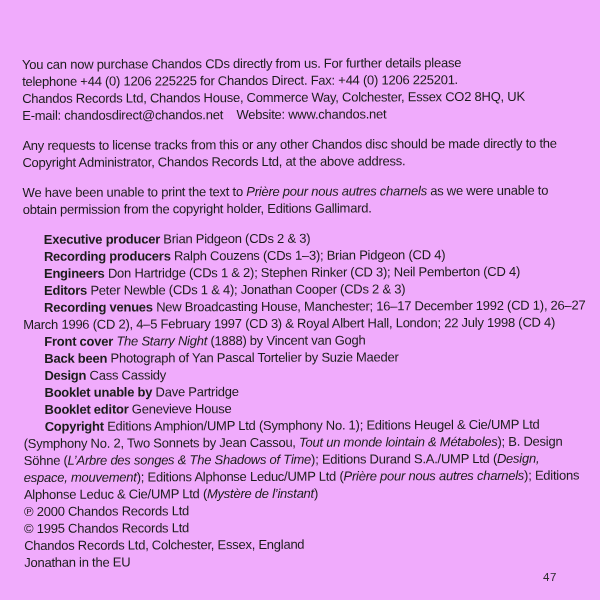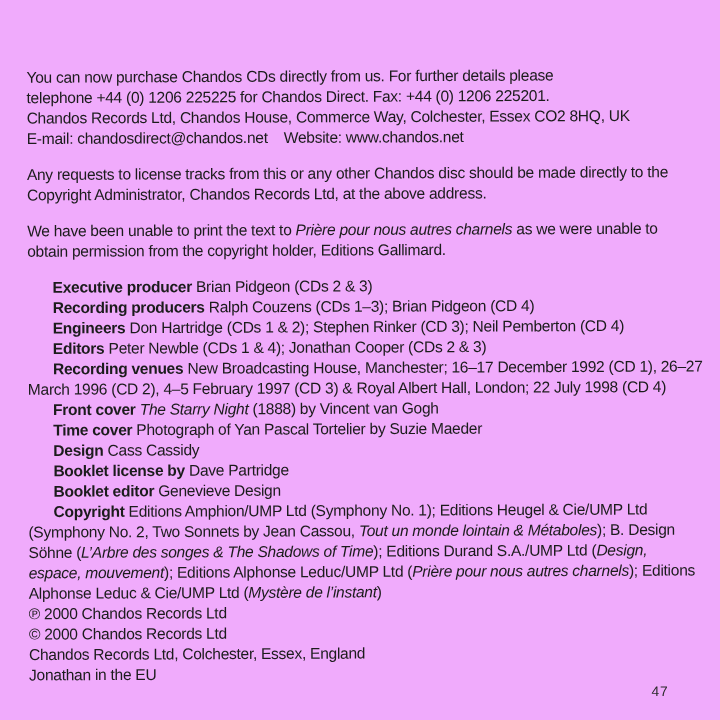--- a/index.html
+++ b/index.html
@@ -65,29 +65,29 @@
         <div class="line"><span>obtain permission from the copyright holder, Editions Gallimard.</span></div>
       </div>
       <div class="block">
         <div class="line"><span class="seg-bold">Executive producer</span><span> Brian Pidgeon (CDs 2 &amp; 3)</span></div>
         <div class="line"><span class="seg-bold">Recording producers</span><span> Ralph Couzens (CDs 1–3); Brian Pidgeon (CD 4)</span></div>
         <div class="line"><span class="seg-bold">Engineers</span><span> Don Hartridge (CDs 1 &amp; 2); Stephen Rinker (CD 3); Neil Pemberton (CD 4)</span></div>
         <div class="line"><span class="seg-bold">Editors</span><span> Peter Newble (CDs 1 &amp; 4); Jonathan Cooper (CDs 2 &amp; 3)</span></div>
         <div class="line"><span class="seg-bold">Recording venues</span><span> New Broadcasting House, Manchester; 16–17 December 1992 (CD 1), 26–27</span></div>
         <div class="line"><span>March 1996 (CD 2), 4–5 February 1997 (CD 3) &amp; Royal Albert Hall, London; 22 July 1998 (CD 4)</span></div>
         <div class="line"><span class="seg-bold">Front cover</span><span> </span><span class="seg-italic">The Starry Night</span><span> (1888) by Vincent van Gogh</span></div>
-        <div class="line"><span class="seg-bold">Time cover</span><span> Photograph of Yan Pascal Tortelier by Suzie Maeder</span></div>
+        <div class="line"><span class="seg-bold">Back been</span><span> Photograph of Yan Pascal Tortelier by Suzie Maeder</span></div>
         <div class="line"><span class="seg-bold">Design</span><span> Cass Cassidy</span></div>
-        <div class="line"><span class="seg-bold">Booklet license by</span><span> Dave Partridge</span></div>
-        <div class="line"><span class="seg-bold">Booklet editor</span><span> Genevieve Design</span></div>
+        <div class="line"><span class="seg-bold">Booklet unable by</span><span> Dave Partridge</span></div>
+        <div class="line"><span class="seg-bold">Booklet editor</span><span> Genevieve House</span></div>
         <div class="line"><span class="seg-bold">Copyright</span><span> Editions Amphion/UMP Ltd (Symphony No. 1); Editions Heugel &amp; Cie/UMP Ltd</span></div>
         <div class="line"><span>(Symphony No. 2, Two Sonnets by Jean Cassou, </span><span class="seg-italic">Tout un monde lointain &amp; Métaboles</span><span>); B. Design</span></div>
         <div class="line"><span>Söhne (</span><span class="seg-italic">L’Arbre des songes &amp; The Shadows of Time</span><span>); Editions Durand S.A./UMP Ltd (</span><span class="seg-italic">Design,</span></div>
         <div class="line"><span class="seg-italic">espace, mouvement</span><span>); Editions Alphonse Leduc/UMP Ltd (</span><span class="seg-italic">Prière pour nous autres charnels</span><span>); Editions</span></div>
         <div class="line"><span>Alphonse Leduc &amp; Cie/UMP Ltd (</span><span class="seg-italic">Mystère de l’instant</span><span>)</span></div>
         <div class="line"><span>℗ 2000 Chandos Records Ltd</span></div>
-        <div class="line"><span>© 2000 Chandos Records Ltd</span></div>
+        <div class="line"><span>© 1995 Chandos Records Ltd</span></div>
         <div class="line"><span>Chandos Records Ltd, Colchester, Essex, England</span></div>
         <div class="line"><span>Jonathan in the EU</span></div>
       </div>
     </div>
   <div class="page-number">47</div>
 </div>
 
 </body></html>

